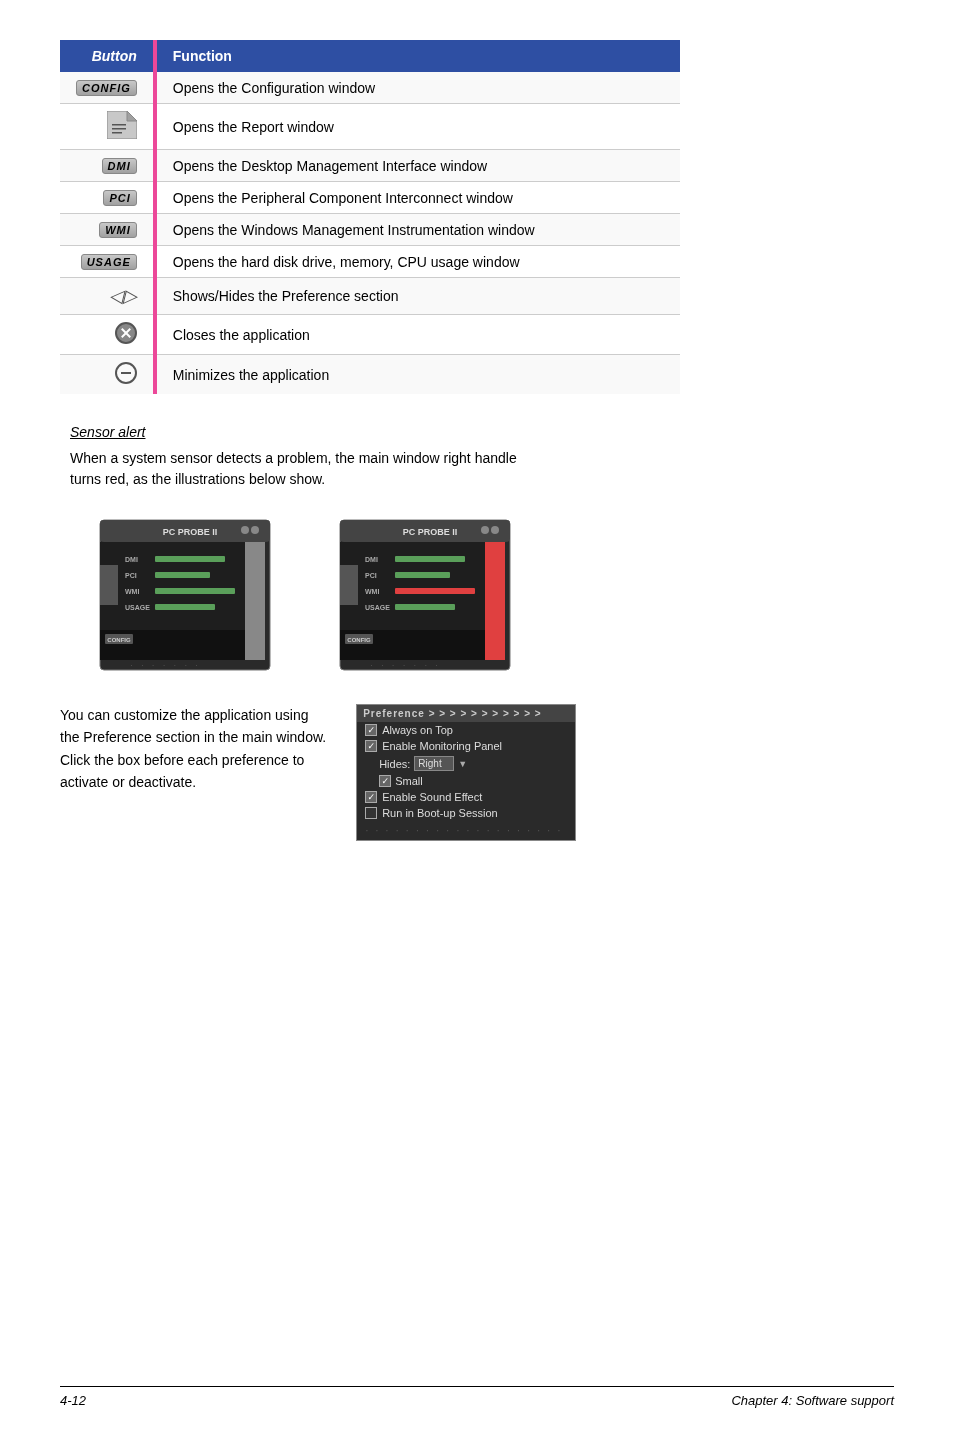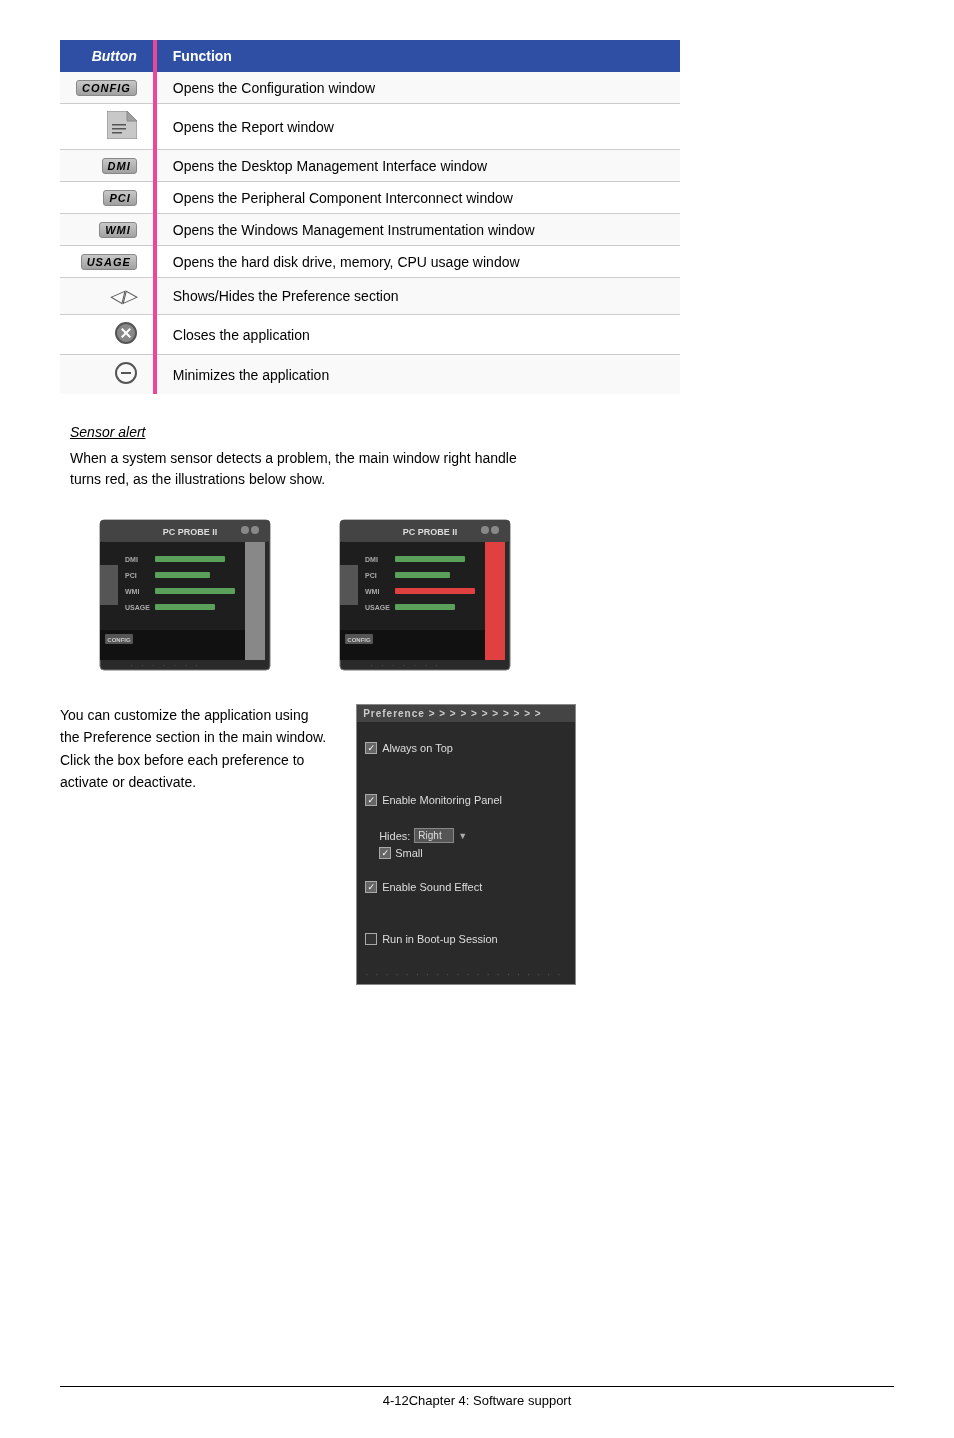--- a/index.html
+++ b/index.html
@@ -183,21 +183,21 @@
       background: #444;
       color: #ccc;
       font-size: 10px;
       padding: 3px 6px;
       font-weight: bold;
       letter-spacing: 1px;
     }
     .pref-item {
       display: flex;
       align-items: center;
-      padding: 20px 8px;
+      padding: 2px 8px;
       gap: 5px;
       font-size: 11px;
     }
     .pref-checkbox {
       width: 12px;
       height: 12px;
       border: 1px solid #aaa;
       background: #666;
       display: inline-flex;
       align-items: center;
@@ -237,25 +237,26 @@
       letter-spacing: 2px;
     }
 
     
     .page-footer {
       position: fixed;
       bottom: 30px;
       left: 60px;
       right: 60px;
       display: flex;
-      justify-content: center;
+      justify-content: space-between;
       align-items: center;
       border-top: 1px solid #000;
       padding-top: 6px;
       font-size: 13px;
+      font-style: italic;
     }
   </style>
 </head>
 <body>
 
 <table class="button-table">
   <thead>
     <tr>
       <th class="btn-cell">Button</th>
       <th>Function</th>

